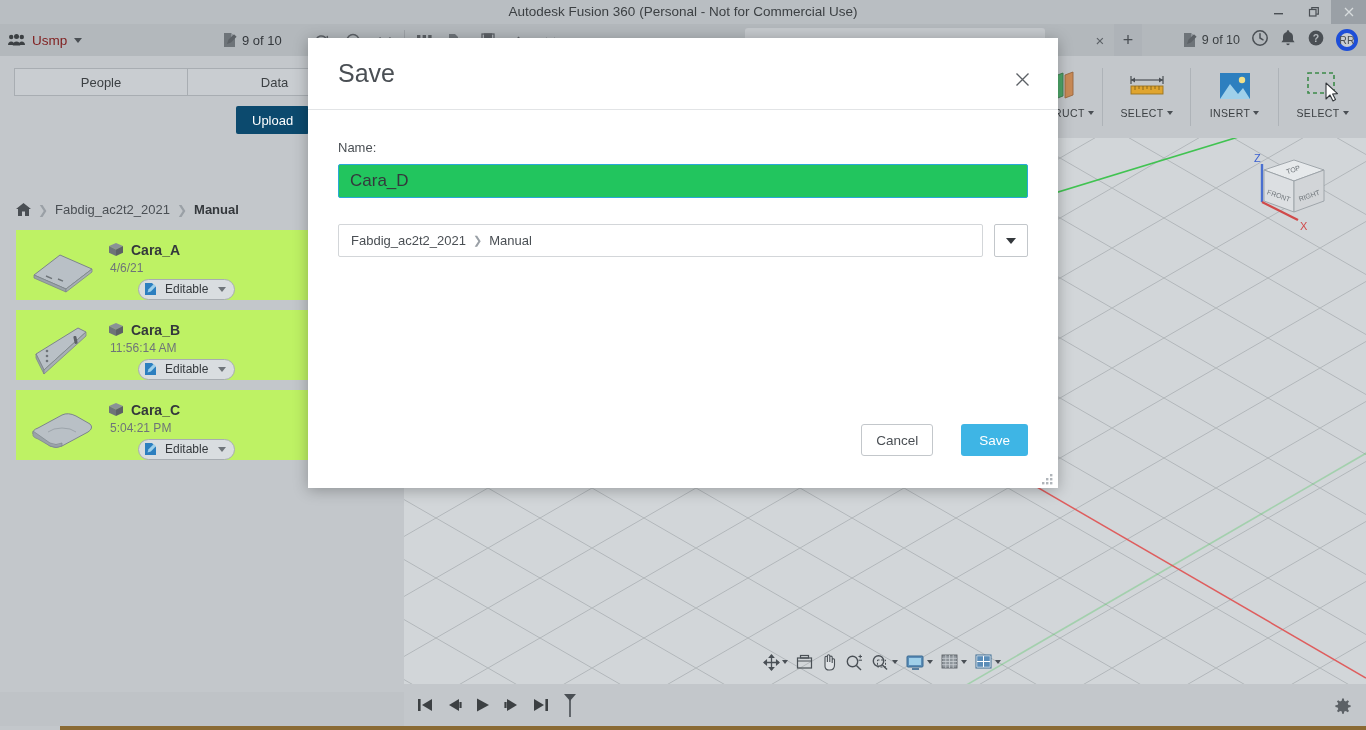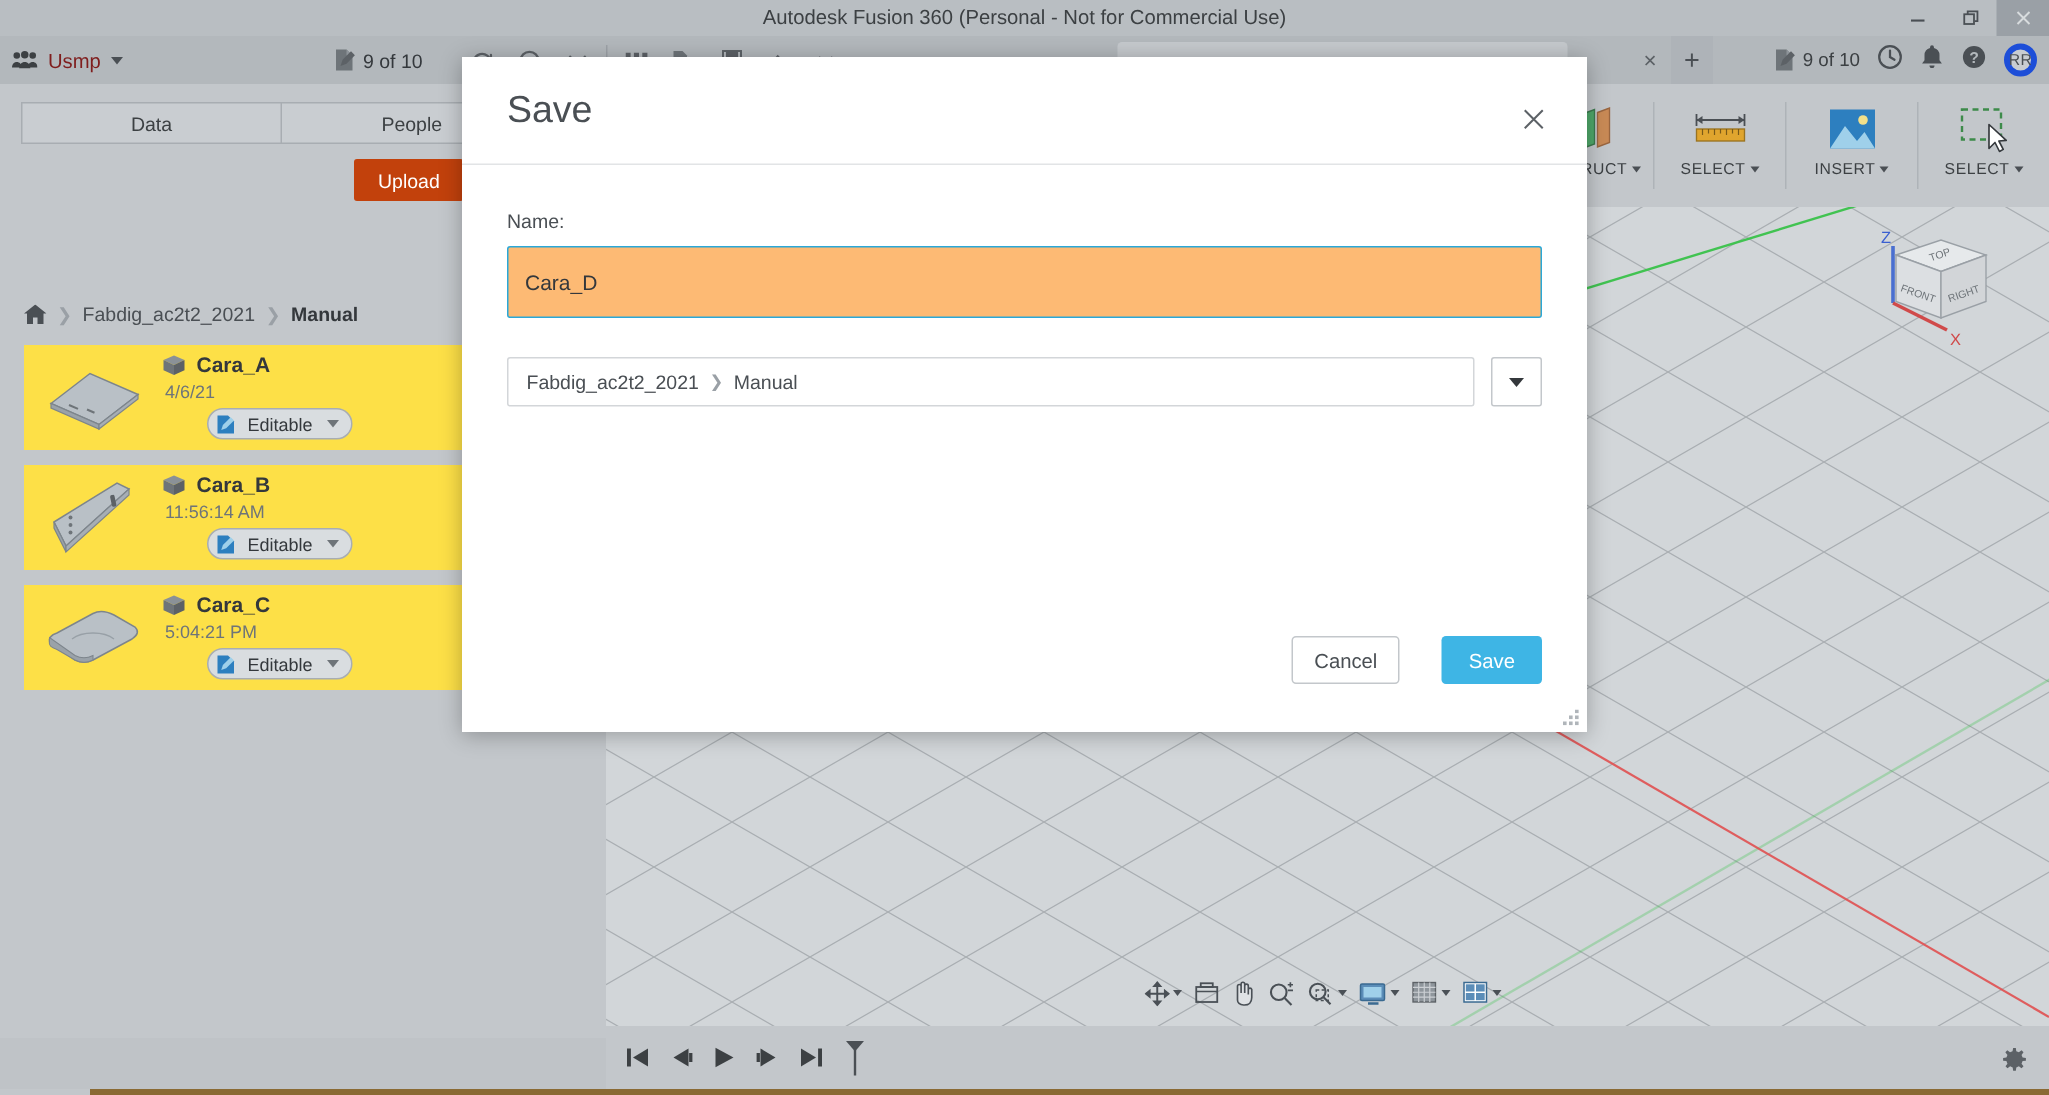--- a/index.html
+++ b/index.html
@@ -134,37 +134,37 @@
   }
   .dp-tabs { position:absolute; left:14px; top:12px; display:flex; }
   .dp-tab {
     width:174px; height:28px; border:1px solid #a8adb2; background:#c9cdd1;
     display:flex; align-items:center; justify-content:center;
     font-size:13px; color:#3c4043;
   }
   .dp-tab + .dp-tab { border-left:none; }
   .dp-actions { position:absolute; left:14px; top:50px; right:12px; height:30px; display:flex; justify-content:flex-end; gap:8px; }
   .btn-upload {
-    background:#c2410c; color:#fff; border:none; border-radius:2px;
+    background:#0c4a6e; color:#fff; border:none; border-radius:2px;
     padding:0 16px; height:28px; font-size:13px; font-family:inherit; cursor:pointer;
   }
   .btn-newfolder {
     background:#ccd0d4; color:#3c4043; border:1px solid #a8adb2; border-radius:2px;
     padding:0 14px; height:28px; font-size:13px; font-family:inherit; cursor:pointer; white-space:nowrap;
   }
   .breadcrumb {
     position:absolute; left:16px; top:146px; display:flex; align-items:center; gap:7px;
     font-size:13px; color:#4a4f54;
   }
   .bc-sep { color:#9aa0a6; font-size:12px; }
   .bc-cur { color:#34383c; font-weight:bold; }
   .filelist { position:absolute; left:16px; top:174px; width:370px; }
   .filerow {
-    height:70px; background:#fde047; margin-bottom:10px;
-    display:flex; align-items:center; padding-left:12px; position:relative;
+    height:70px; background:#bef264; margin-bottom:10px;
+    display:flex; align-items:flex-end; padding-left:12px; position:relative;
   }
   .thumb { width:70px; height:58px; display:flex; align-items:center; justify-content:center; flex-shrink:0; }
   .fileinfo { margin-left:10px; }
   .fname { display:flex; align-items:center; gap:7px; font-size:14px; color:#34383c; font-weight:bold; }
   .ftime { font-size:12px; color:#6e7479; margin:3px 0 4px 2px; }
   .pill {
     display:inline-flex; align-items:center; gap:6px;
     background:#d9dde0; border:1px solid #a8adb2; border-radius:11px;
     height:21px; padding:0 8px 0 5px; font-size:12px; color:#34383c; margin-left:30px;
   }
@@ -180,23 +180,23 @@
     display:flex; align-items:center; padding:0 30px;
   }
   .dlg-title { font-size:25px; color:#4a4f54; font-weight:normal; }
   .dlg-close {
     position:absolute; right:24px; top:29px; width:24px;height:24px;
     display:flex;align-items:center;justify-content:center; color:#5c6166; cursor:pointer;
   }
   .dlg-body { padding:30px; }
   .fld-label { font-size:13px; color:#4a4f54; margin-bottom:9px; }
   .name-input {
-    width:690px; height:48px; border:1px solid #2aa8d8; border-radius:2px;
-    padding:0 11px; font-size:14px; color:#34383c; font-family:inherit;
-    outline:none; background:#fdba74;
+    width:690px; height:34px; border:1px solid #2aa8d8; border-radius:2px;
+    padding:0 11px; font-size:17px; color:#34383c; font-family:inherit;
+    outline:none; background:#22c55e;
   }
   .loc-row { display:flex; gap:11px; margin-top:26px; }
   .loc-box {
     width:645px; height:33px; border:1px solid #d3d6d9; border-radius:2px;
     display:flex; align-items:center; padding:0 12px; gap:7px;
     font-size:13px; color:#4a4f54;
   }
   .loc-sep { color:#9aa0a6; font-size:11px; }
   .loc-drop {
     width:34px; height:33px; border:1px solid #c3c7cb; border-radius:2px;
@@ -561,22 +561,22 @@
         <path d="M9 5.6A3.4 3.4 0 109 12.4 3.4 3.4 0 009 5.6zm0 5.2a1.8 1.8 0 110-3.6 1.8 1.8 0 010 3.6z"></path>
         <path d="M8.1 0.6h1.8l.3 2.2 1.7.7 1.8-1.3 1.3 1.3-1.3 1.8.7 1.7 2.2.3v1.8l-2.2.3-.7 1.7 1.3 1.8-1.3 1.3-1.8-1.3-1.7.7-.3 2.2H8.1l-.3-2.2-1.7-.7-1.8 1.3-1.3-1.3 1.3-1.8-.7-1.7-2.2-.3V7.3l2.2-.3.7-1.7L2.9 3.5l1.3-1.3 1.8 1.3 1.7-.7z"></path>
       </svg>
     </div>
   </div>
   <div class="statusline"></div>
   <div class="statusline-left"></div>
 
   <div class="datapanel">
     <div class="dp-tabs">
+      <div class="dp-tab">People</div>
       <div class="dp-tab">Data</div>
-      <div class="dp-tab">People</div>
     </div>
 
     <div class="dp-actions">
       <button class="btn-upload">Upload</button>
       <button class="btn-newfolder">New Fo</button>
     </div>
 
     <div class="breadcrumb">
       <svg width="15" height="13" viewBox="0 0 15 13" fill="#4a4f54">
         <path d="M7.5 0L0 6h2v7h4V8.6h3V13h4V6h2z"></path>

